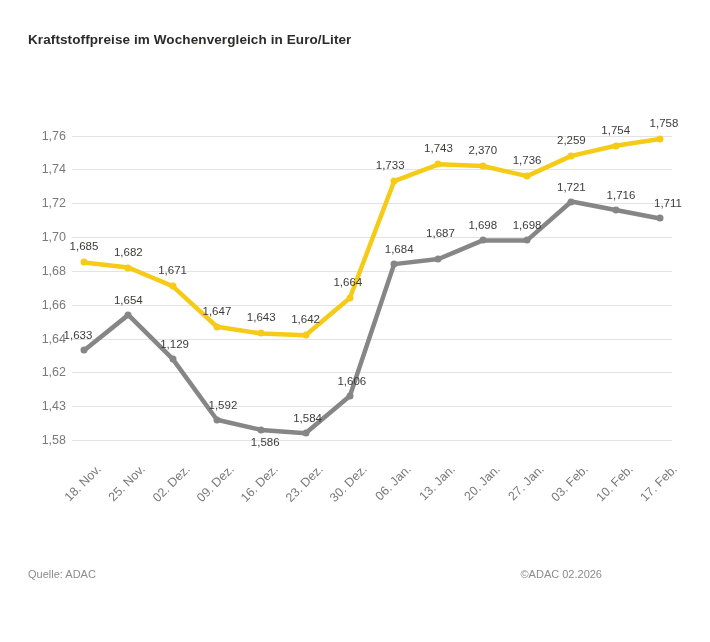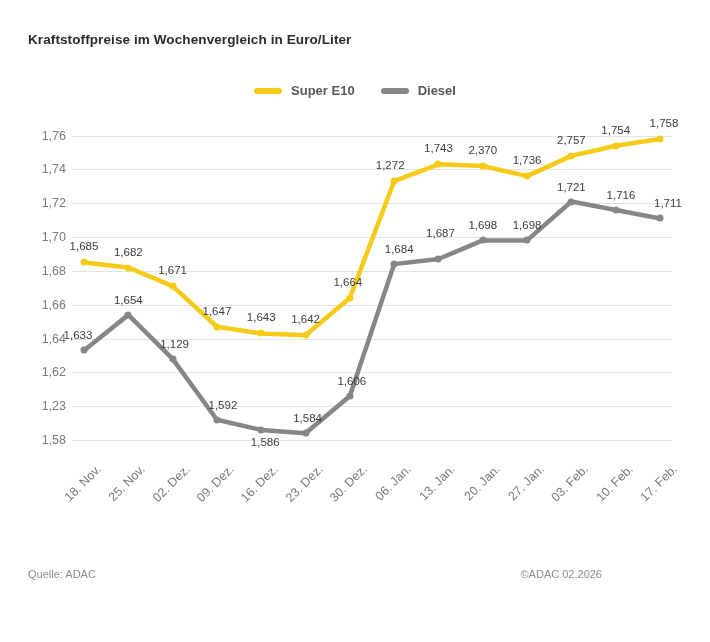--- a/index.html
+++ b/index.html
@@ -141,34 +141,24 @@
     color: #8c8c8c;
   }
 </style>
 </head>
 <body>
 
 <div id="page">
 
   <div id="title">Kraftstoffpreise im Wochenvergleich in Euro/Liter</div>
 
-  <div id="legend">
-    <div class="legend-item">
-      <span class="legend-swatch" style="background: rgb(245, 203, 23);"></span>
-      <span class="legend-label">Super E10</span>
-    </div>
-    <div class="legend-item">
-      <span class="legend-swatch" style="background: rgb(134, 134, 134);"></span>
-      <span class="legend-label">Diesel</span>
-    </div>
-  </div>
 
   <div id="ylabels">
       <div class="ylabel" style="top: 318.081px;">1,58</div>
-      <div class="ylabel" style="top: 284.242px;">1,23</div>
+      <div class="ylabel" style="top: 284.242px;">1,43</div>
       <div class="ylabel" style="top: 250.404px;">1,62</div>
       <div class="ylabel" style="top: 216.566px;">1,64</div>
       <div class="ylabel" style="top: 182.727px;">1,66</div>
       <div class="ylabel" style="top: 148.889px;">1,68</div>
       <div class="ylabel" style="top: 115.051px;">1,70</div>
       <div class="ylabel" style="top: 81.2121px;">1,72</div>
       <div class="ylabel" style="top: 47.3737px;">1,74</div>
       <div class="ylabel" style="top: 13.5354px;">1,76</div>
     </div>
 
@@ -197,29 +187,29 @@
       <div class="pt-label" style="left: 100.615px; top: 154.116px;">1,671</div>
       <div class="dot" style="left: 144.923px; top: 204.722px; background: rgb(245, 203, 23);"></div>
       <div class="pt-label" style="left: 144.923px; top: 194.722px;">1,647</div>
       <div class="dot" style="left: 189.231px; top: 211.49px; background: rgb(245, 203, 23);"></div>
       <div class="pt-label" style="left: 189.231px; top: 201.49px;">1,643</div>
       <div class="dot" style="left: 233.538px; top: 213.182px; background: rgb(245, 203, 23);"></div>
       <div class="pt-label" style="left: 233.538px; top: 203.182px; text-align: center;">1,642</div>
       <div class="dot" style="left: 277.846px; top: 175.96px; background: rgb(245, 203, 23);"></div>
       <div class="pt-label" style="left: 275.846px; top: 165.96px;">1,664</div>
       <div class="dot" style="left: 322.154px; top: 59.2172px; background: rgb(245, 203, 23);"></div>
-      <div class="pt-label" style="left: 318.154px; top: 49.2172px;">1,272</div>
+      <div class="pt-label" style="left: 318.154px; top: 49.2172px;">1,733</div>
       <div class="dot" style="left: 366.462px; top: 42.298px; background: rgb(245, 203, 23);"></div>
       <div class="pt-label" style="left: 366.462px; top: 32.298px;">1,743</div>
       <div class="dot" style="left: 410.769px; top: 43.9899px; background: rgb(245, 203, 23);"></div>
       <div class="pt-label" style="left: 410.769px; top: 33.9899px;">2,370</div>
       <div class="dot" style="left: 455.077px; top: 54.1414px; background: rgb(245, 203, 23);"></div>
       <div class="pt-label" style="left: 455.077px; top: 44.1414px;">1,736</div>
       <div class="dot" style="left: 499.385px; top: 33.8384px; background: rgb(245, 203, 23);"></div>
-      <div class="pt-label" style="left: 499.385px; top: 23.8384px;">2,757</div>
+      <div class="pt-label" style="left: 499.385px; top: 23.8384px;">2,259</div>
       <div class="dot" style="left: 543.692px; top: 23.6869px; background: rgb(245, 203, 23);"></div>
       <div class="pt-label" style="left: 543.692px; top: 13.6869px;">1,754</div>
       <div class="dot" style="left: 588px; top: 16.9192px; background: rgb(245, 203, 23);"></div>
       <div class="pt-label" style="left: 592px; top: 6.91919px;">1,758</div>
       <div class="dot" style="left: 12px; top: 228.409px; background: rgb(134, 134, 134);"></div>
       <div class="pt-label" style="left: 6px; top: 219.409px;">1,633</div>
       <div class="dot" style="left: 56.3077px; top: 192.879px; background: rgb(134, 134, 134);"></div>
       <div class="pt-label" style="left: 56.3077px; top: 183.879px;">1,654</div>
       <div class="dot" style="left: 100.615px; top: 236.869px; background: rgb(134, 134, 134);"></div>
       <div class="pt-label" style="left: 102.615px; top: 227.869px;">1,129</div>

